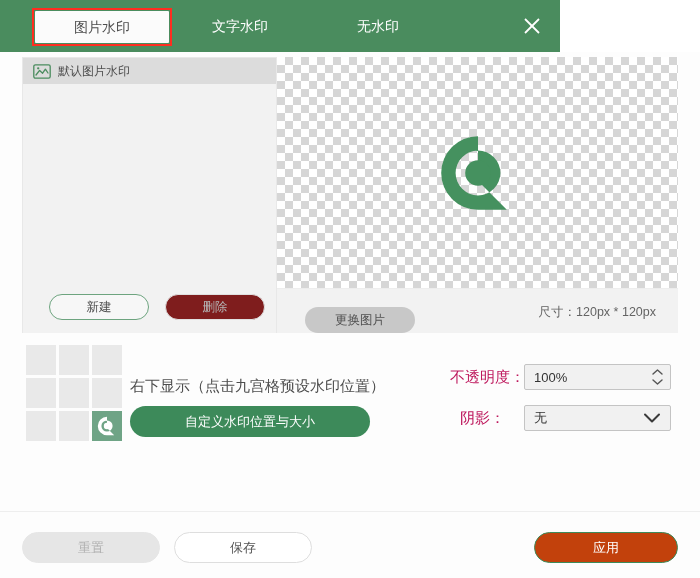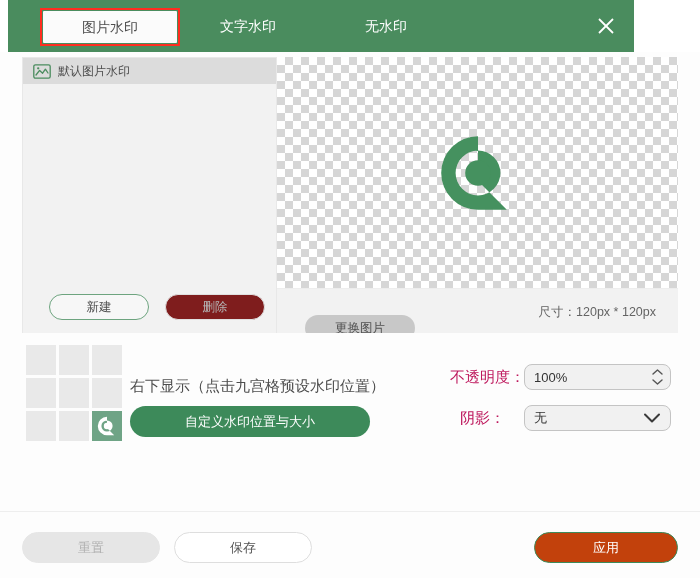--- a/index.html
+++ b/index.html
@@ -13,23 +13,22 @@
     background: #ffffff;
     overflow: hidden;
     position: relative;
     -webkit-font-smoothing: antialiased;
   }
 
   
   #header {
     position: absolute;
     left: 0; top: 0;
-    width: 626px; height: 52px;
+    width: 560px; height: 52px;
     background: #4a8c5e;
-    margin-left: 8px;
   }
   .tab {
     position: absolute;
     top: 0;
     height: 52px;
     line-height: 52px;
     text-align: center;
     font-size: 14px;
     color: #ffffff;
     cursor: pointer;
@@ -167,21 +166,21 @@
   #preview-bottom {
     position: absolute;
     left: 0; top: 231px;
     width: 401px; height: 47px;
     background: #f2f2f2;
     border-top: 1px solid #ededed;
     box-sizing: border-box;
   }
   #btn-replace {
     position: absolute;
-    left: 28px; top: 26px;
+    left: 28px; top: 18px;
     width: 110px; height: 26px;
     line-height: 26px;
     border-radius: 13px;
     background: #c8c8c8;
     color: #515151;
     font-size: 12.5px;
     text-align: center;
     cursor: pointer;
     user-select: none;
   }
@@ -264,21 +263,21 @@
     margin-right: 9px;
     white-space: nowrap;
   }
   .field-control {
     position: relative;
     width: 147px;
     height: 26px;
     border: 1px solid #c4c4c4;
     background: #f1f1f1;
     box-sizing: border-box;
-    border-radius: 8px;
+    border-radius: 2px;
     display: flex;
     align-items: center;
     cursor: pointer;
   }
   .field-value {
     font-size: 13px;
     color: #333333;
     padding-left: 9px;
   }
   .spinner {

